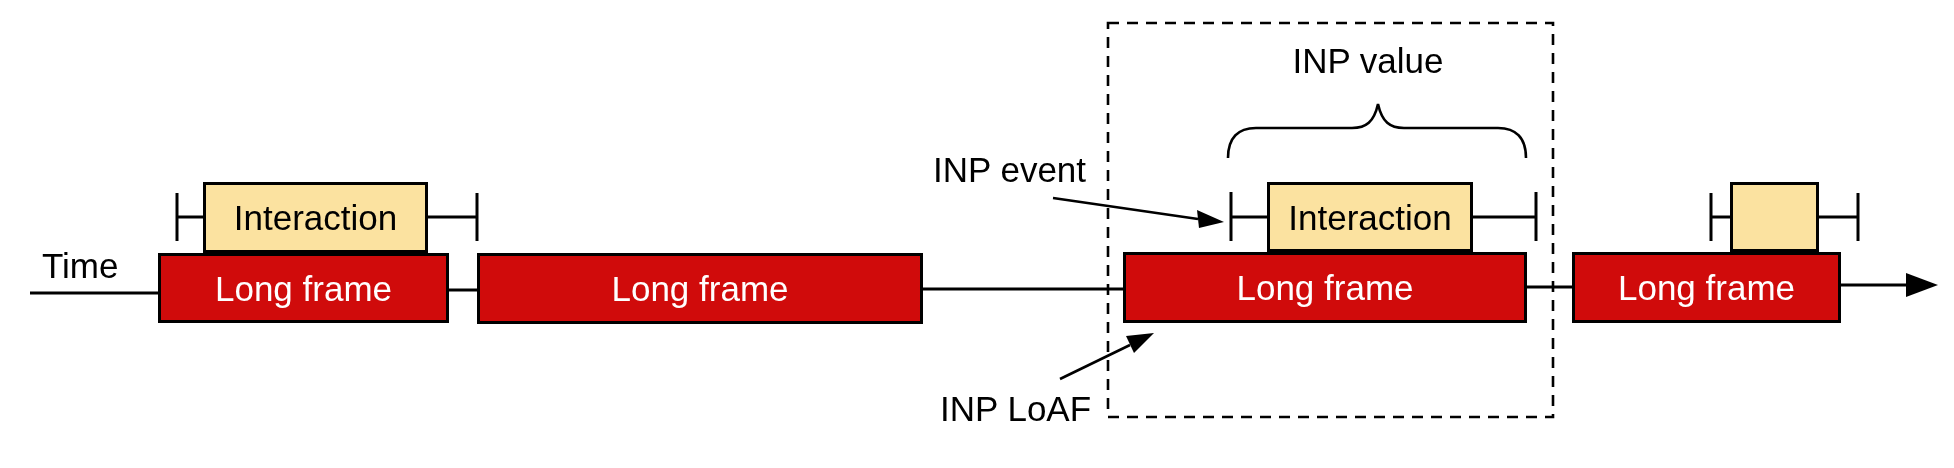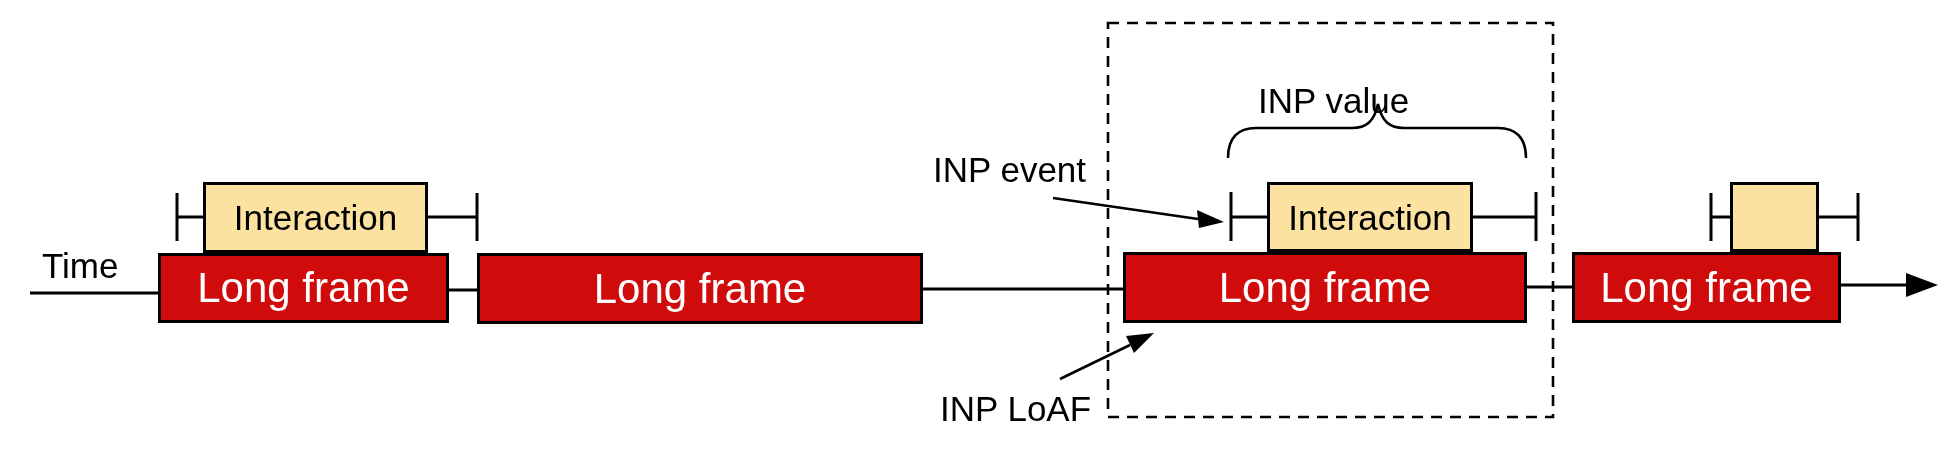--- a/index.html
+++ b/index.html
@@ -8,25 +8,25 @@
     font-family:"Liberation Sans", sans-serif;color:#000;
   }
   .overlay{position:absolute;left:0;top:0;width:1954px;height:468px;}
   .ln{stroke:var(--stroke,#000);stroke-width:3;fill:none;}
   .thin{stroke:var(--stroke,#000);stroke-width:2.6;fill:none;}
   .dashed{stroke:var(--stroke,#000);stroke-width:2.6;fill:none;stroke-dasharray:11 8;}
   .fillhead{fill:var(--stroke,#000);stroke:none;}
   .box{position:absolute;box-sizing:border-box;border:3px solid var(--stroke,#000);
        display:flex;align-items:center;justify-content:center;}
   .lf{background:var(--lf-fill,#D00B0B);}
-  .lf .t{color:var(--lf-text,#fff);font-size:42px;line-height:1;white-space:nowrap;}
+  .lf .t{color:var(--lf-text,#fff);font-size:35px;line-height:1;white-space:nowrap;}
   .ix{background:var(--ix-fill,#FBE2A0);}
   .ix .t{color:var(--ix-text,#000);font-size:35px;line-height:1;white-space:nowrap;}
   .lbl{position:absolute;font-size:35px;line-height:1.1;white-space:nowrap;}
-  .center{text-align:left;margin-top:40px;}
+  .center{text-align:center;}
 </style>
 </head>
 <body>
 
 <div class="stage">
 
   <svg class="overlay" viewBox="0 0 1954 468">
 
     <path class="ln" d="M30 293 H158"></path>
     <path class="ln" d="M449 290 H477"></path>

